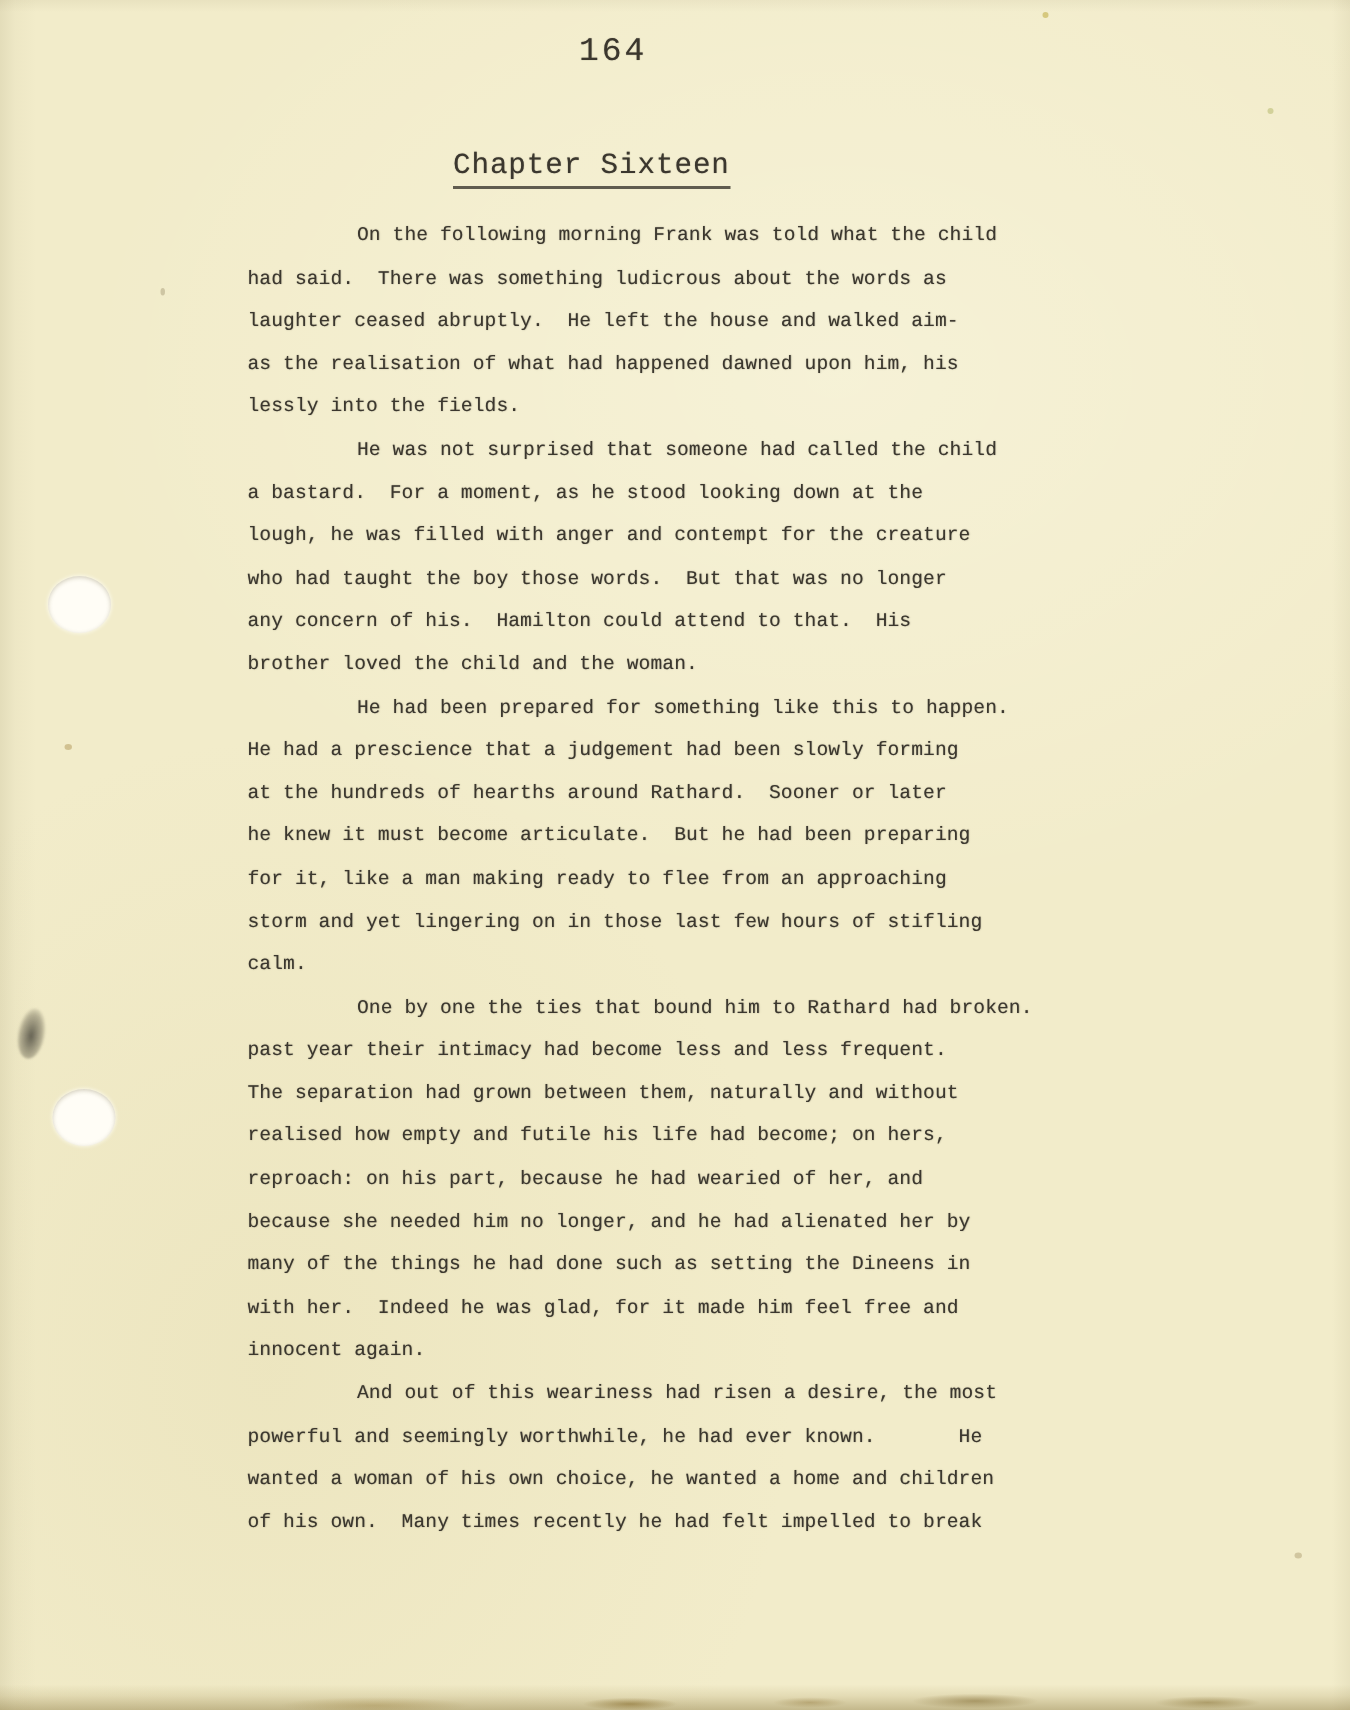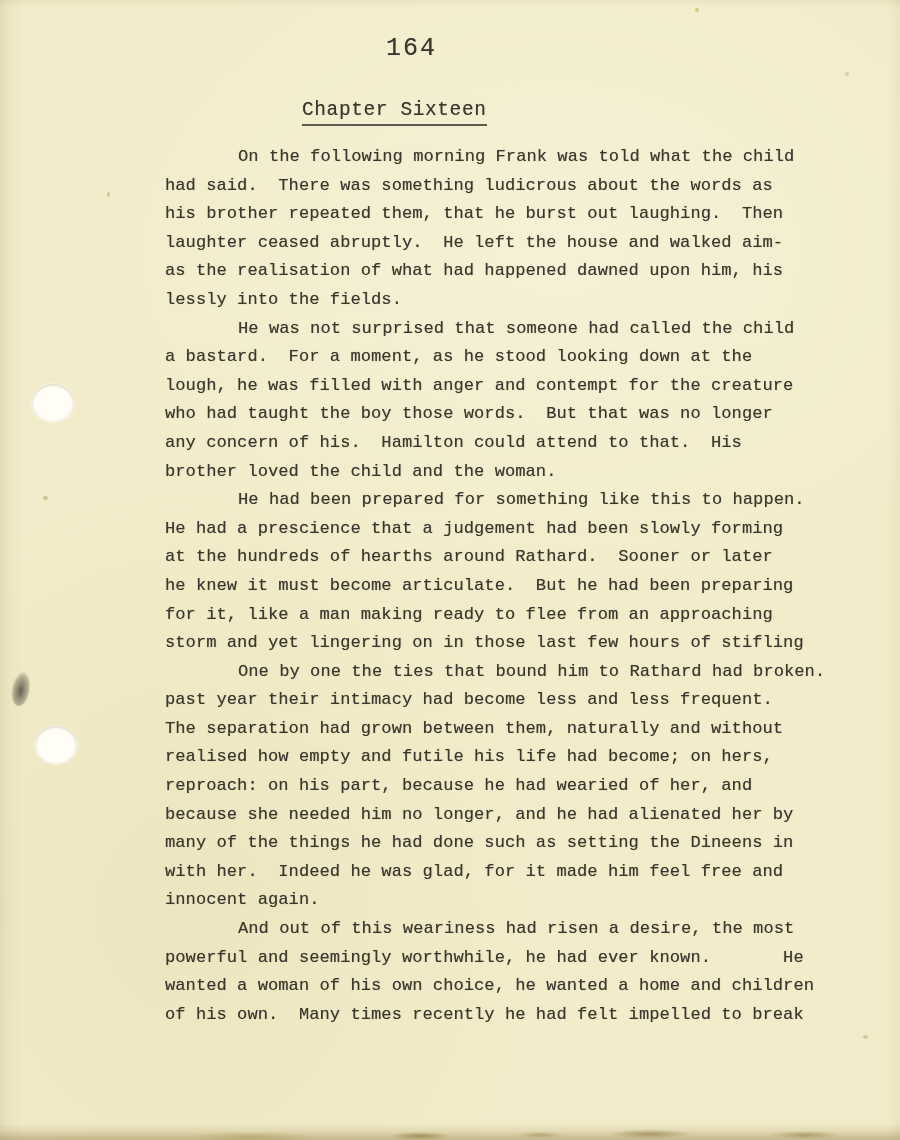--- a/index.html
+++ b/index.html
@@ -16,24 +16,23 @@
       linear-gradient(270deg, rgba(150,140,100,0.10), transparent 12px),
       linear-gradient(180deg, rgba(150,140,100,0.10), transparent 8px);
     font-family: "Liberation Mono", "DejaVu Sans Mono", monospace;
     color: #3b372e;
     overflow: hidden;
   }
   .page-number {
     position: absolute;
     left: 386px;
     top: 22px;
-    font-size: 25px;
+    font-size: 22px;
     letter-spacing: 2px;
     text-shadow: 0 0 0.7px rgba(59,55,46,0.55);
-    margin-top: 12px;
   }
   .heading {
     position: absolute;
     left: 302px;
     top: 99px;
     font-size: 19.5px;
     letter-spacing: 0.6px;
     white-space: pre;
     padding-bottom: 3px;
     border-bottom: 2px solid rgba(59,55,46,0.8);
@@ -41,21 +40,21 @@
     text-align: right;
   }
   .body-text {
     position: absolute;
     left: 165px;
     top: 143px;
     width: 735px;
   }
   .line {
     white-space: pre;
-    font-size: 17px;
+    font-size: 13px;
     line-height: 28.6px;
     height: 28.6px;
     letter-spacing: 0.1px;
     text-shadow: 0.2px 0.2px 0.8px rgba(59,55,46,0.55);
   }
   .line.first { padding-left: 73px; }
   .hole {
     position: absolute;
     width: 42px;
     height: 38px;
@@ -100,40 +99,40 @@
 
 <div class="page">
   <div class="page-number">164</div>
 
   <div class="heading">Chapter Sixteen</div>
 
   <div class="body-text">
       <div>
         <div class="line first">On the following morning Frank was told what the child</div>
         <div class="line">had said.  There was something ludicrous about the words as</div>
-        <div class="line">his brother repeated them, that he burst out laughing.  Then</div>
         <div class="line">laughter ceased abruptly.  He left the house and walked aim-</div>
         <div class="line">as the realisation of what had happened dawned upon him, his</div>
         <div class="line">lessly into the fields.</div>
       </div>
       <div>
         <div class="line first">He was not surprised that someone had called the child</div>
         <div class="line">a bastard.  For a moment, as he stood looking down at the</div>
         <div class="line">lough, he was filled with anger and contempt for the creature</div>
         <div class="line">who had taught the boy those words.  But that was no longer</div>
         <div class="line">any concern of his.  Hamilton could attend to that.  His</div>
         <div class="line">brother loved the child and the woman.</div>
       </div>
       <div>
         <div class="line first">He had been prepared for something like this to happen.</div>
         <div class="line">He had a prescience that a judgement had been slowly forming</div>
         <div class="line">at the hundreds of hearths around Rathard.  Sooner or later</div>
         <div class="line">he knew it must become articulate.  But he had been preparing</div>
         <div class="line">for it, like a man making ready to flee from an approaching</div>
         <div class="line">storm and yet lingering on in those last few hours of stifling</div>
+        <div class="line">calm.</div>
       </div>
       <div>
         <div class="line first">One by one the ties that bound him to Rathard had broken.</div>
         <div class="line">past year their intimacy had become less and less frequent.</div>
         <div class="line">The separation had grown between them, naturally and without</div>
         <div class="line">realised how empty and futile his life had become; on hers,</div>
         <div class="line">reproach: on his part, because he had wearied of her, and</div>
         <div class="line">because she needed him no longer, and he had alienated her by</div>
         <div class="line">many of the things he had done such as setting the Dineens in</div>
         <div class="line">with her.  Indeed he was glad, for it made him feel free and</div>

